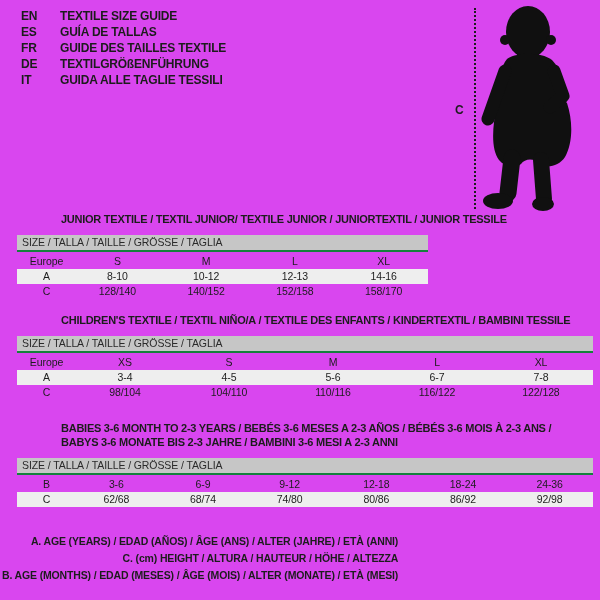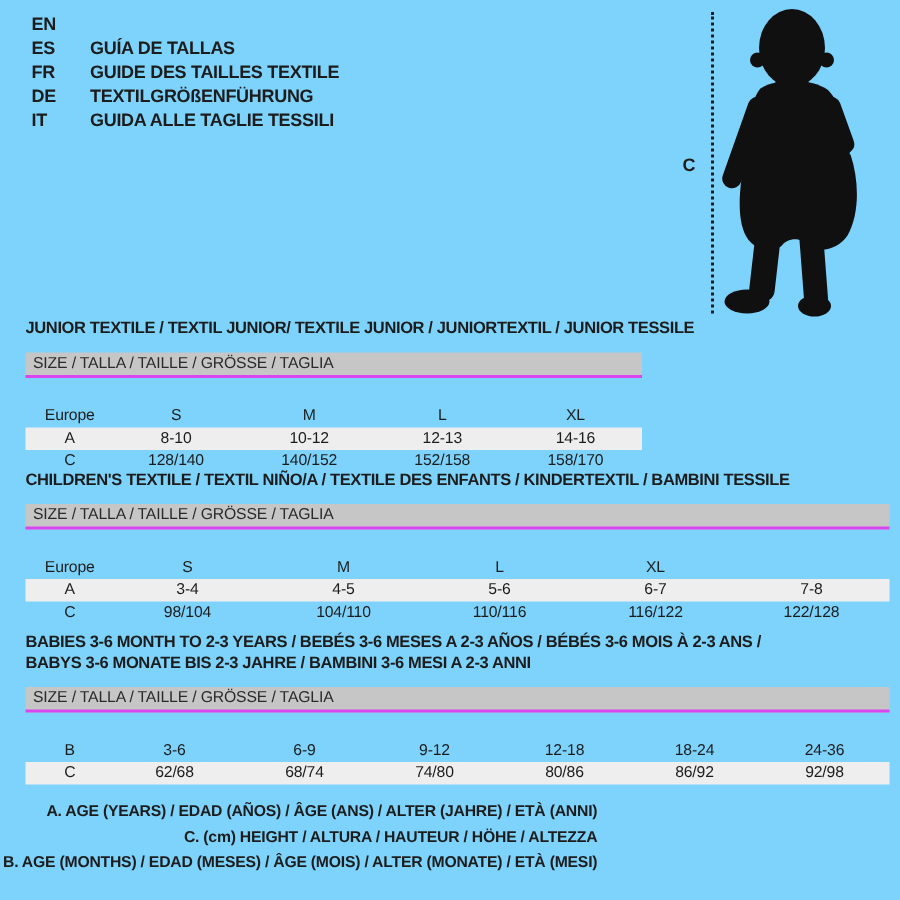--- a/index.html
+++ b/index.html
@@ -1,43 +1,43 @@
 <!DOCTYPE html>
 <html><head>
 <meta charset="utf-8">
 <style>
   html,body{margin:0;padding:0;}
   body{
     width:600px;height:600px;background:#ffffff;
     font-family:"Liberation Sans",sans-serif;color:#1c1c1c;
     -webkit-font-smoothing:antialiased;
   }
-  #canvas{position:relative;width:600px;height:600px;overflow:hidden;background:#7dd3fc;}
+  #canvas{position:relative;width:600px;height:600px;overflow:hidden;background:#d946ef;}
 
   
   .lang-block{position:absolute;left:21px;top:8px;}
   .lang-row{display:flex;font-weight:bold;font-size:12px;line-height:16px;letter-spacing:-0.2px;white-space:nowrap;}
   .lang-code{width:39px;flex:0 0 39px;}
 
   
   .dotline{position:absolute;left:474px;top:8px;height:201px;width:0;border-left:2px dotted #1c1c1c;}
   .figure-c{position:absolute;left:455px;top:103px;font-weight:bold;font-size:12px;}
   .baby-svg{position:absolute;left:481px;top:3px;width:118px;height:210px;}
 
   
   .tbl{position:absolute;left:17px;}
   #tbl1{top:212px;width:411px;}
   #tbl2{top:313px;width:576px;}
   #tbl3{top:421px;width:576px;}
-  .ttitle{font-weight:bold;font-size:11px;line-height:14px;letter-spacing:-0.25px;white-space:nowrap;}
+  .ttitle{font-weight:bold;font-size:11px;line-height:14px;letter-spacing:-0.25px;white-space:nowrap;margin-left:44px;}
   .ttitle.gap{margin-bottom:9px;}
   .sizebar{
     height:15px;line-height:15px;background:#c6c6c6;color:#2a2a2a;
-    border-bottom:2px solid #d946ef;padding-left:5px;font-size:10.5px;
-    letter-spacing:-0.1px;margin-bottom:18px;
+    border-bottom:2px solid #15803d;padding-left:5px;font-size:10.5px;
+    letter-spacing:-0.1px;margin-bottom:2px;
   }
   .trow{display:grid;height:15px;line-height:15px;font-size:10.5px;letter-spacing:-0.1px;}
   .cols4{grid-template-columns:56px repeat(4,1fr);}
   .cols5{grid-template-columns:56px repeat(5,1fr);}
   .cols6{grid-template-columns:56px repeat(6,1fr);}
   .rlabel{text-align:center;padding-left:3px;}
   .tcell{text-align:center;}
   .shaded{background:#eeeeee;}
 
   
@@ -45,20 +45,21 @@
   .note{font-weight:bold;font-size:10.5px;line-height:17px;letter-spacing:-0.15px;white-space:nowrap;}
 </style>
 </head>
 <body>
 
 <div id="canvas">
 
   <div class="lang-block">
     <div class="lang-row">
       <span class="lang-code">EN</span>
+      <span class="lang-label">TEXTILE SIZE GUIDE</span>
     </div>
     <div class="lang-row">
       <span class="lang-code">ES</span>
       <span class="lang-label">GUÍA DE TALLAS</span>
     </div>
     <div class="lang-row">
       <span class="lang-code">FR</span>
       <span class="lang-label">GUIDE DES TAILLES TEXTILE</span>
     </div>
     <div class="lang-row">
@@ -118,20 +119,21 @@
       <span class="tcell">152/158</span>
       <span class="tcell">158/170</span>
     </div>
   </div>
 
   <div class="tbl" id="tbl2">
     <div class="ttitle gap">CHILDREN'S TEXTILE / TEXTIL NIÑO/A / TEXTILE DES ENFANTS / KINDERTEXTIL / BAMBINI TESSILE</div>
     <div class="sizebar">SIZE / TALLA / TAILLE / GRÖSSE / TAGLIA</div>
     <div class="trow cols5">
       <span class="rlabel">Europe</span>
+      <span class="tcell">XS</span>
       <span class="tcell">S</span>
       <span class="tcell">M</span>
       <span class="tcell">L</span>
       <span class="tcell">XL</span>
     </div>
     <div class="trow cols5 shaded">
       <span class="rlabel">A</span>
       <span class="tcell">3-4</span>
       <span class="tcell">4-5</span>
       <span class="tcell">5-6</span>

